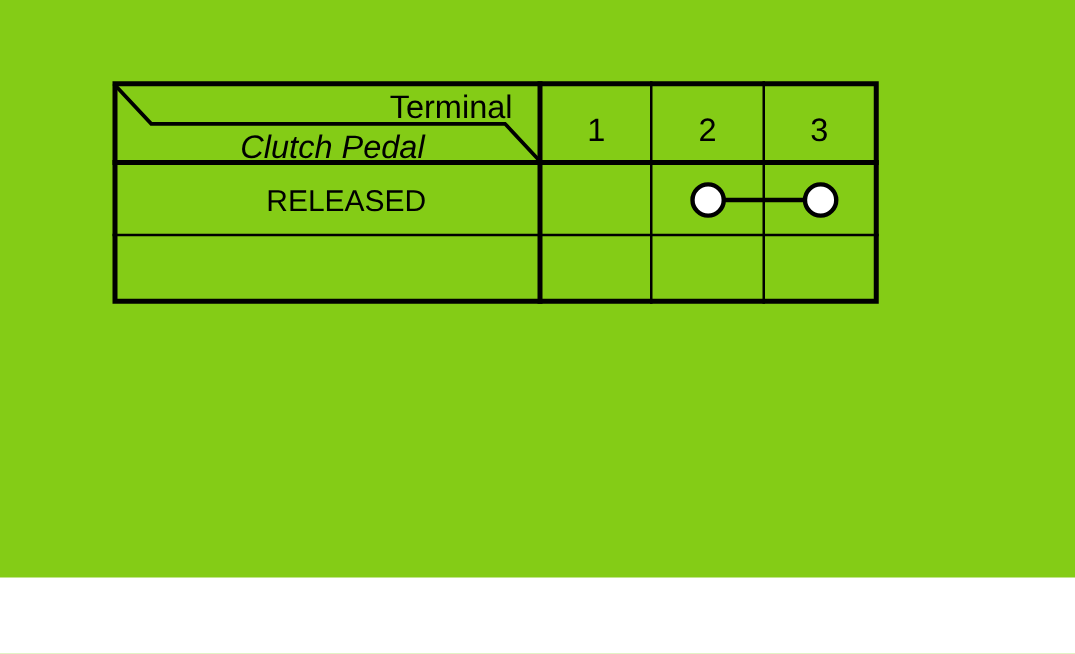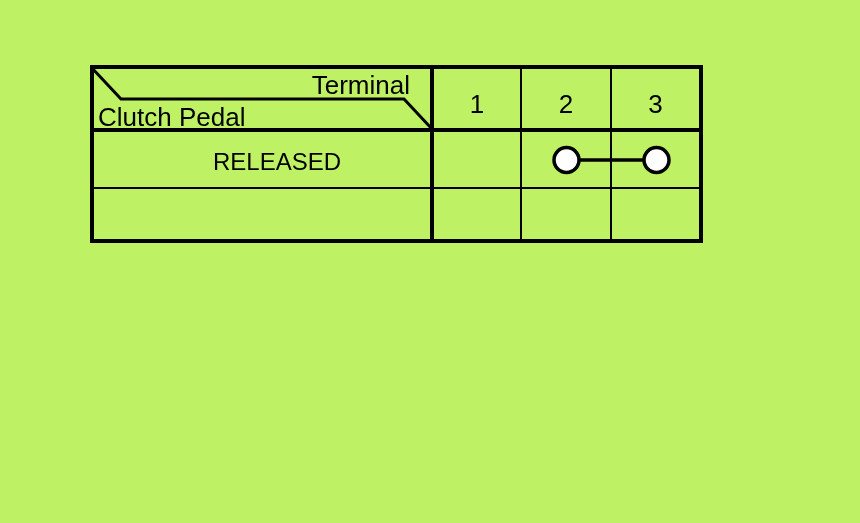--- a/index.html
+++ b/index.html
@@ -1,20 +1,20 @@
 <!DOCTYPE html>
 <html><head>
 <meta charset="utf-8">
 <style>
   html, body { margin: 0; padding: 0; }
   .canvas {
     position: relative;
     width: 860px;
-    height: 523px;
-    background: #bef264;
+    height: 462px;
+    background: #84cc16;
     overflow: hidden;
     font-family: "Liberation Sans", sans-serif;
     color: #000000;
   }
   .frame {
     position: absolute;
     left: 90px; top: 65px;
     width: 613px; height: 178px;
     box-sizing: border-box;
     border: 4px solid #000;
@@ -57,21 +57,21 @@
   <svg class="overlay" viewBox="0 0 860 523">
     <path d="M 91 67 L 121 99 L 404 99 L 432 129" fill="none" stroke="#000" stroke-width="3"></path>
     <g>
       <line x1="568" y1="160" x2="655" y2="160" stroke="#000" stroke-width="3.5"></line>
       <circle cx="566.5" cy="160" r="12.5" fill="#fff" stroke="#000" stroke-width="3.5"></circle>
       <circle cx="656.5" cy="160" r="12.5" fill="#fff" stroke="#000" stroke-width="3.5"></circle>
     </g>
   </svg>
 
   <div class="txt hdr" style="left:90px; top:72px; width:320px; text-align:right;">Terminal</div>
-  <div class="txt hdr" style="left:98px; top:104px; width:336px; text-align:left;">Clutch Pedal</div>
+  <div class="txt hdr" style="left:98px; top:104px; width:336px; text-align:center;font-style:italic;">Clutch Pedal</div>
 
   <div class="txt digit" style="left:434px; top:91px; width:86px;">1</div>
   <div class="txt digit" style="left:522px; top:91px; width:88px;">2</div>
   <div class="txt digit" style="left:612px; top:91px; width:87px;">3</div>
 
   <div class="txt rowlabel" style="left:90px; top:150px; width:334px;">RELEASED</div>
 
 </div>
 
 </body></html>

